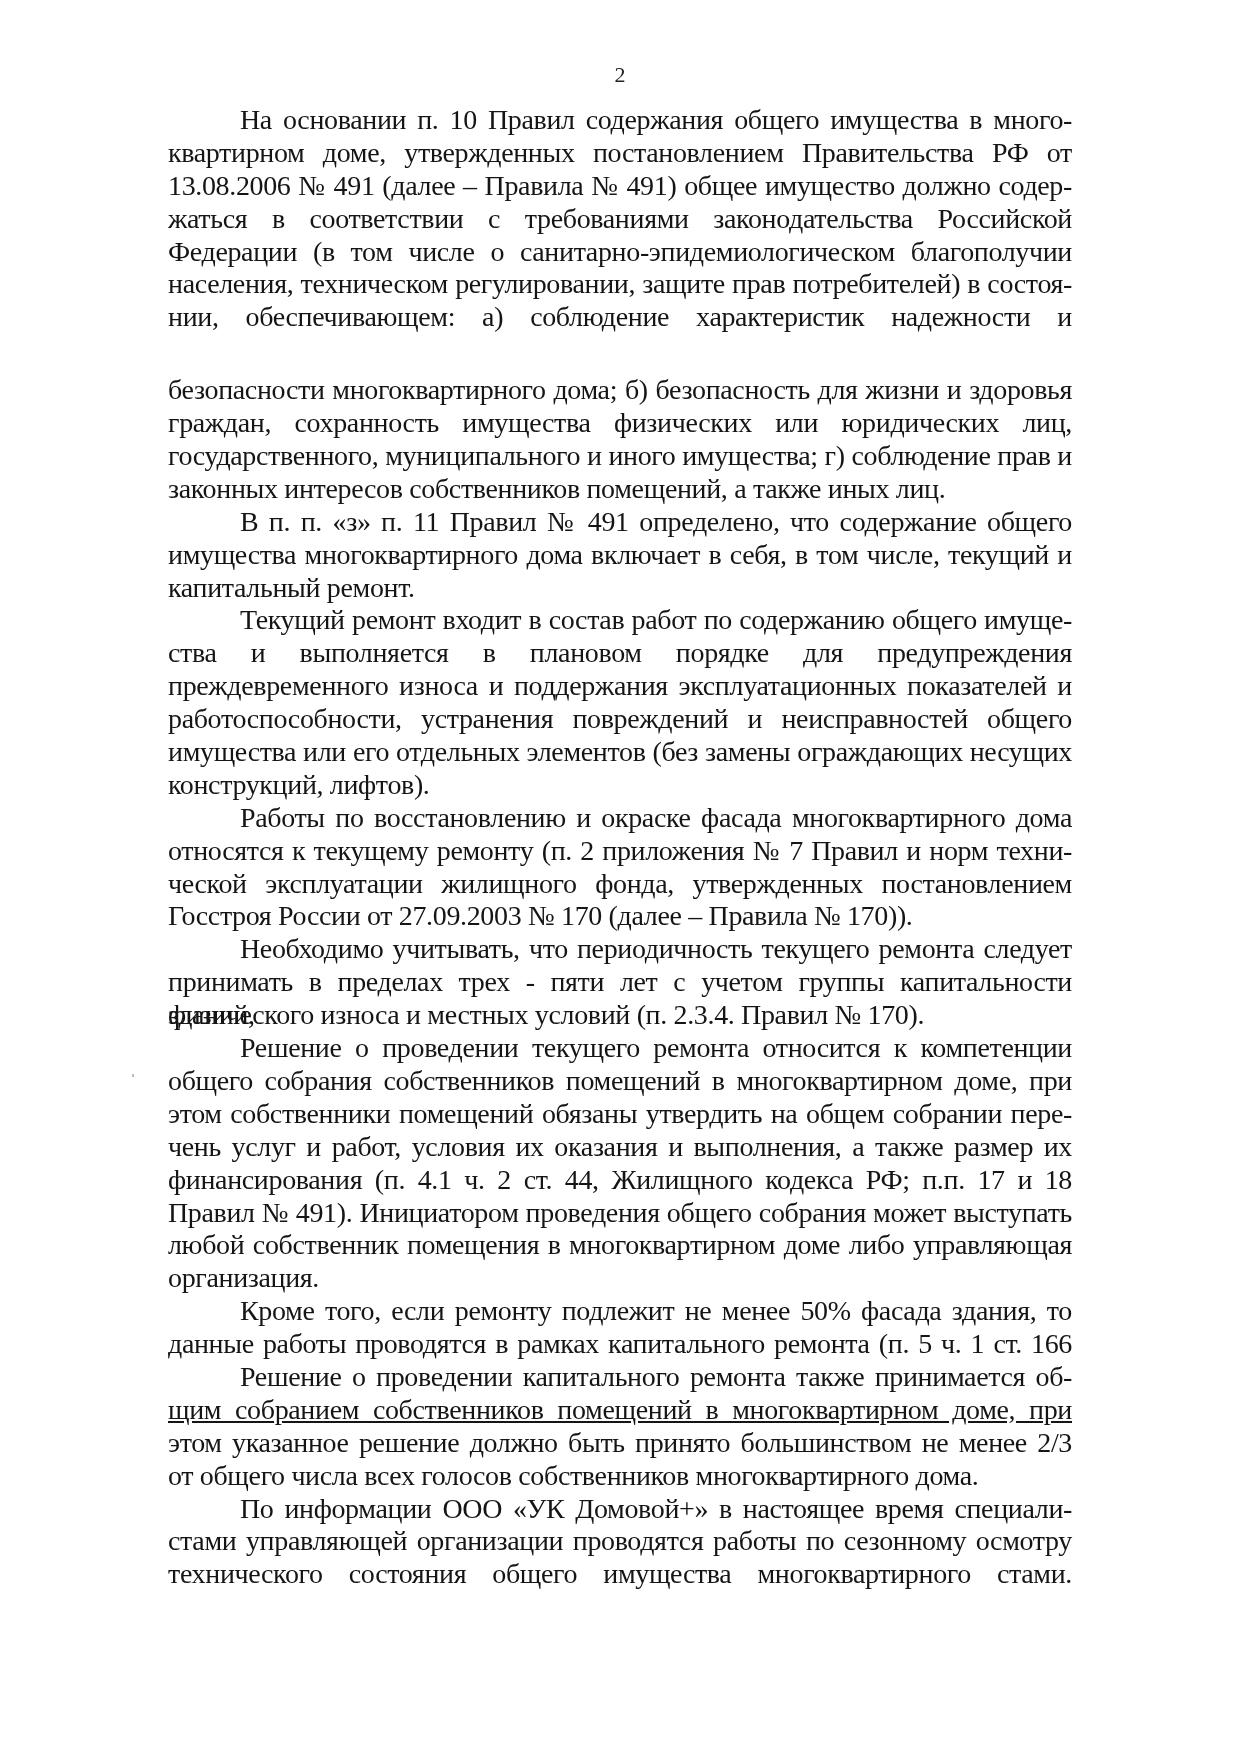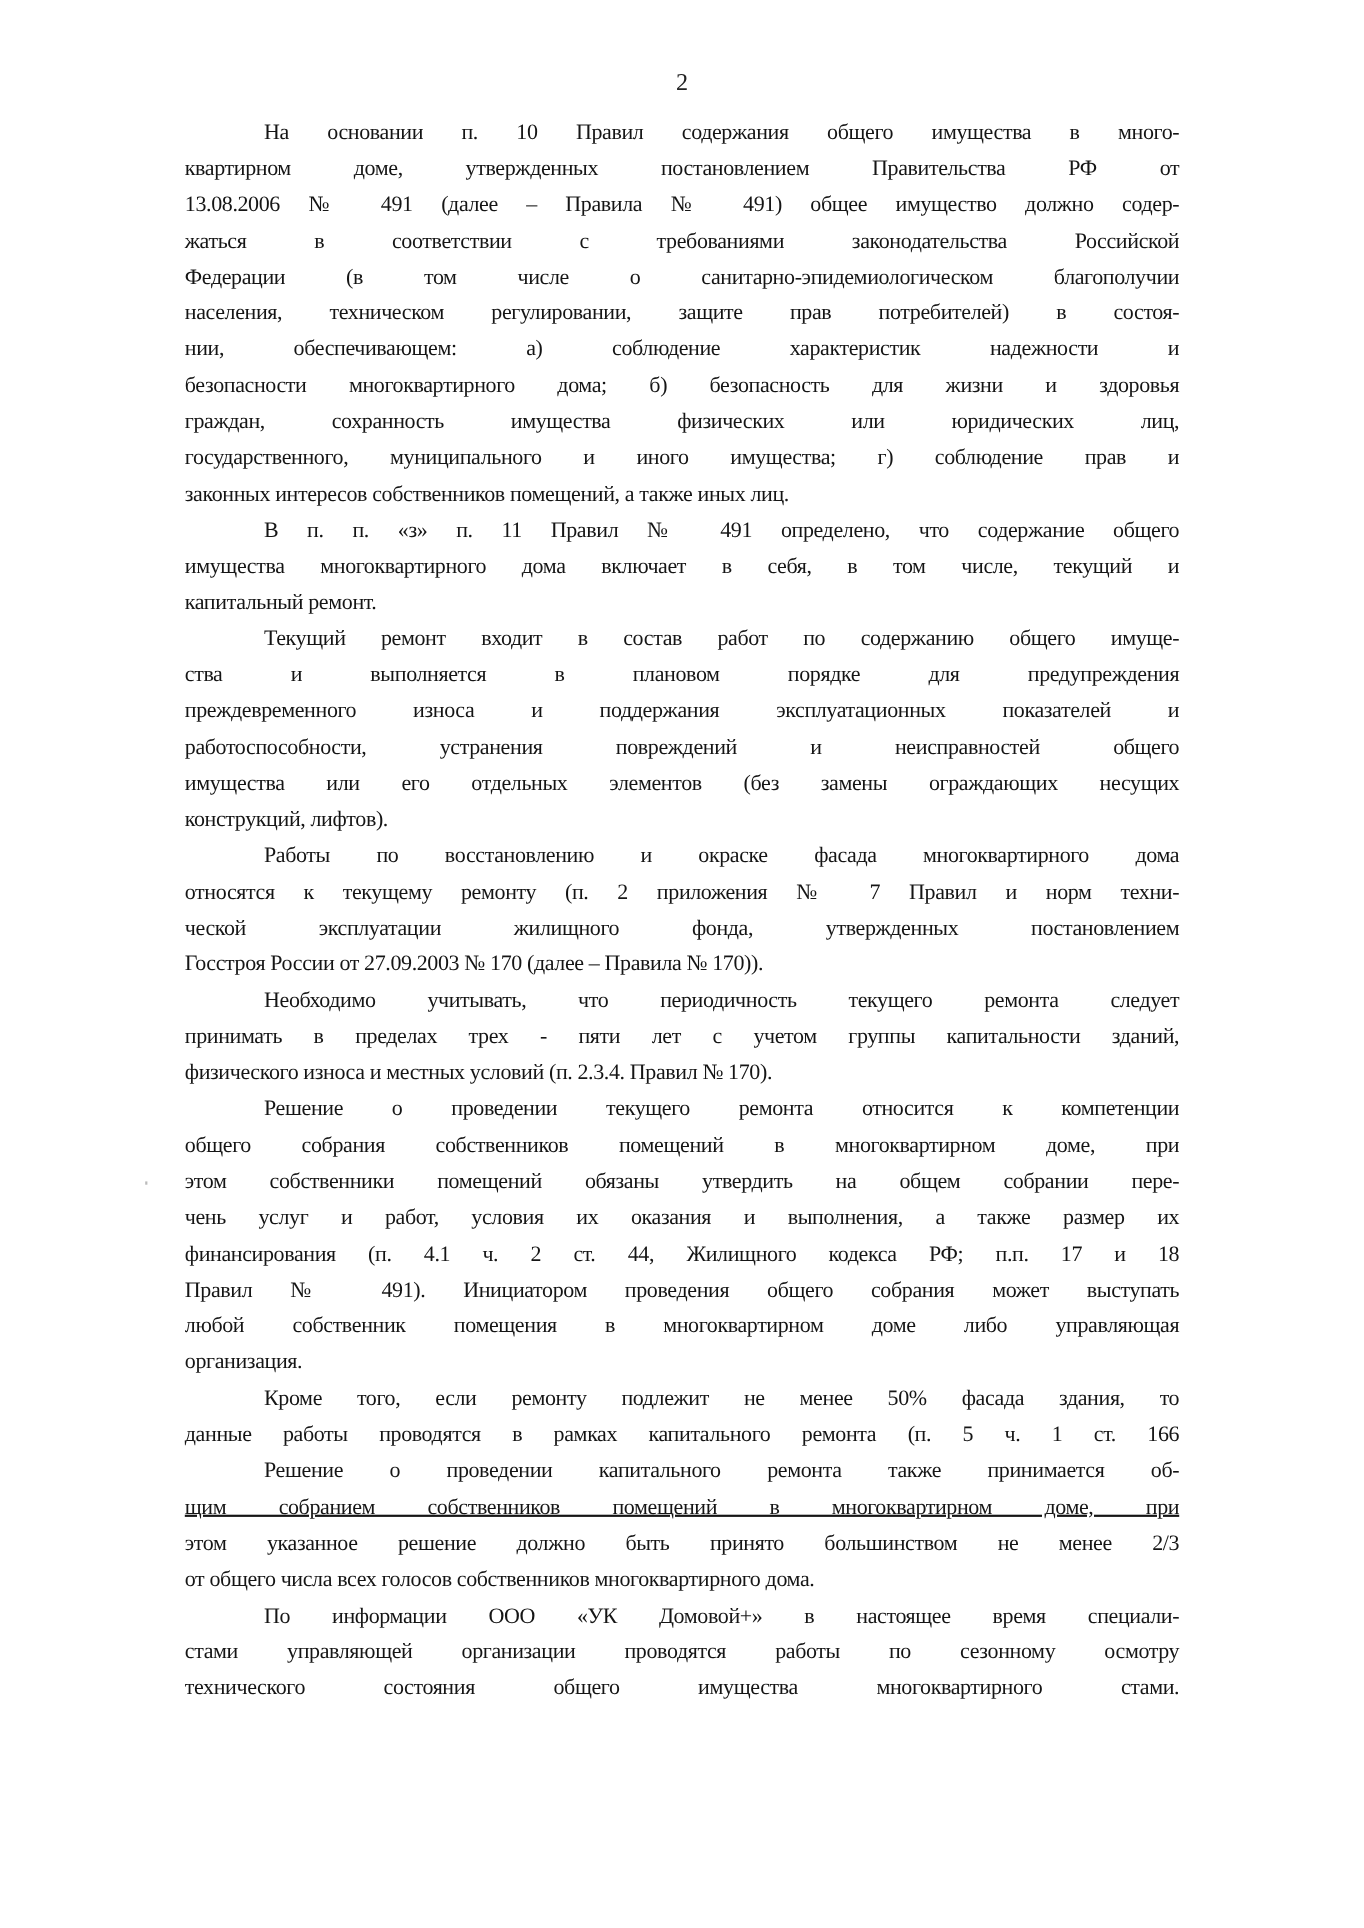--- a/index.html
+++ b/index.html
@@ -9,21 +9,21 @@
     font-family: "Liberation Serif", "DejaVu Serif", serif; color: #151515;
   }
   .page-number {
     position: absolute; top: 62px; left: 0; width: 1240px; text-align: center;
     font-size: 22px; color: #222;
   }
   .body-text {
     position: absolute; left: 168px; top: 104px; width: 904px;
   }
   .line {
-    display: block; font-size: 20px; line-height: 32.9px; height: 32.9px;
+    display: block; font-size: 28px; line-height: 32.9px; height: 32.9px;
     text-align: justify; text-align-last: justify; white-space: nowrap; letter-spacing: -0.35px;
   }
   .line.last { text-align-last: left; }
   .line.indent { padding-left: 72px; }
   .mark {
     position: absolute; left: 132px; top: 1074px; width: 2px; height: 3px; background: #bbb;
   }
 </style>
 </head>
 <body>
@@ -33,21 +33,21 @@
   <div class="mark"></div>
   <div class="body-text" id="body-text">
       <div>
         <span class="line indent" style="white-space: normal; overflow: visible;">На основании п. 10 Правил содержания общего имущества в много-</span>
         <span class="line" style="white-space: normal; overflow: visible;">квартирном доме, утвержденных постановлением Правительства РФ от</span>
         <span class="line" style="white-space: normal; overflow: visible;">13.08.2006 № 491 (далее – Правила № 491) общее имущество должно содер-</span>
         <span class="line" style="white-space: normal; overflow: visible;">жаться в соответствии с требованиями законодательства Российской</span>
         <span class="line" style="white-space: normal; overflow: visible;">Федерации (в том числе о санитарно-эпидемиологическом благополучии</span>
         <span class="line" style="white-space: normal; overflow: visible;">населения, техническом регулировании, защите прав потребителей) в состоя-</span>
         <span class="line" style="white-space: normal; overflow: visible;">нии, обеспечивающем: а) соблюдение характеристик надежности и</span>
-        <span class="line" style="white-space: normal; overflow: visible;">безопасности многоквартирного дома; б) безопасность для жизни и здоровья</span>
+        <span class="line" style="white-space: normal; overflow: visible; margin-top: 40px;">безопасности многоквартирного дома; б) безопасность для жизни и здоровья</span>
         <span class="line" style="white-space: normal; overflow: visible;">граждан, сохранность имущества физических или юридических лиц,</span>
         <span class="line" style="white-space: normal; overflow: visible;">государственного, муниципального и иного имущества; г) соблюдение прав и</span>
         <span class="line last" style="white-space: normal; overflow: visible;">законных интересов собственников помещений, а также иных лиц.</span>
       </div>
       <div>
         <span class="line indent" style="white-space: normal; overflow: visible;">В п. п. «з» п. 11 Правил № 491 определено, что содержание общего</span>
         <span class="line" style="white-space: normal; overflow: visible;">имущества многоквартирного дома включает в себя, в том числе, текущий и</span>
         <span class="line last" style="white-space: normal; overflow: visible;">капитальный ремонт.</span>
       </div>
       <div>

